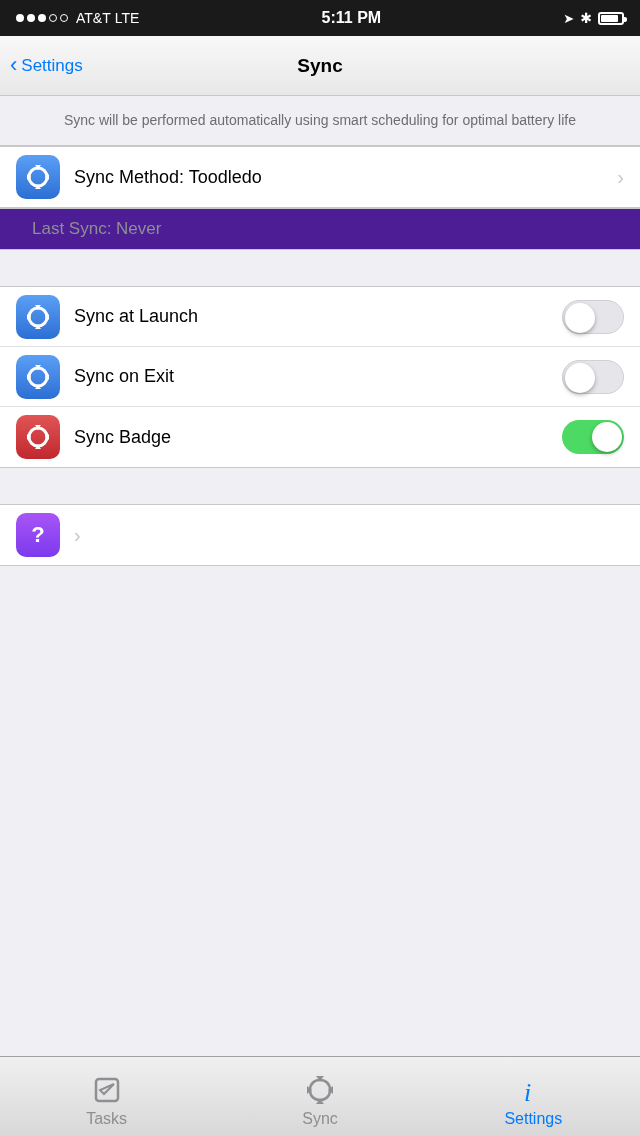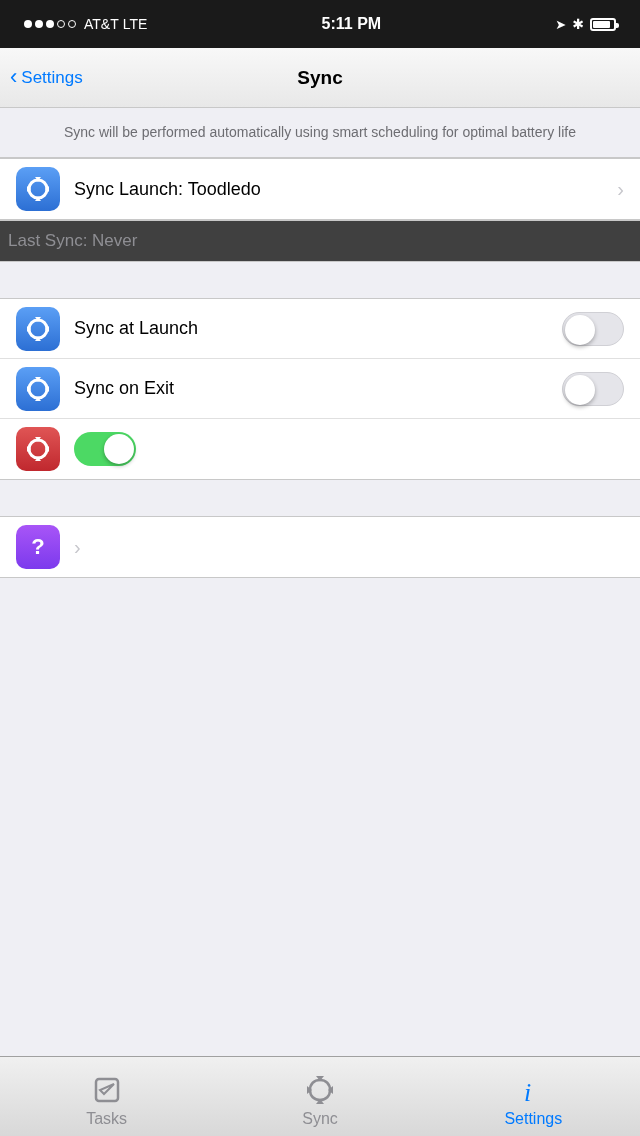--- a/index.html
+++ b/index.html
@@ -9,26 +9,26 @@
       height: 1136px;
       font-family: -apple-system, 'Helvetica Neue', Helvetica, Arial, sans-serif;
       background: #efeff4;
       overflow: hidden;
       position: relative;
     }
 
     
     .status-bar {
       width: 100%;
-      height: 48px;
+      height: 36px;
       background: #1a1a1a;
       display: flex;
       align-items: center;
       justify-content: space-between;
-      padding: 0 24px;
+      padding: 0 16px;
       color: white;
       font-size: 14px;
       font-weight: 500;
     }
     .status-left { display: flex; align-items: center; gap: 4px; }
     .status-dots { display: flex; gap: 3px; margin-right: 4px; }
     .dot { width: 8px; height: 8px; border-radius: 50%; background: white; }
     .dot.empty { background: transparent; border: 1.5px solid white; }
     .status-center { font-size: 16px; font-weight: 600; }
     .status-right { display: flex; align-items: center; gap: 6px; font-size: 13px; }
@@ -136,22 +136,22 @@
       font-weight: 400;
       color: #000;
     }
     .row-chevron {
       color: #c7c7cc;
       font-size: 20px;
     }
 
     
     .last-sync-row {
-      background: #404040;
-      padding: 10px 16px 10px 8px;
+      background: #4c1d95;
+      padding: 10px 16px 10px 32px;
       color: #8e8e93;
       font-size: 17px;
       border-top: 1px solid #c8c8c8;
       border-bottom: 1px solid #c8c8c8;
     }
 
     
     .toggle {
       width: 62px;
       height: 34px;
@@ -269,21 +269,21 @@
         <path d="M14 5 C9 5 5 9 5 14" stroke="white" stroke-width="3" stroke-linecap="round" fill="none"></path>
         <path d="M5 14 C5 19 9 23 14 23" stroke="white" stroke-width="3" stroke-linecap="round" fill="none"></path>
         <path d="M14 23 C19 23 23 19 23 14" stroke="white" stroke-width="3" stroke-linecap="round" fill="none"></path>
         <path d="M23 14 C23 9 19 5 14 5" stroke="white" stroke-width="3" stroke-linecap="round" fill="none"></path>
         <polygon points="11,2 14,6 17,2" fill="white"></polygon>
         <polygon points="25,11 21,14 25,17" fill="white"></polygon>
         <polygon points="17,26 14,22 11,26" fill="white"></polygon>
         <polygon points="3,17 7,14 3,11" fill="white"></polygon>
       </svg>
     </div>
-    <span class="row-label">Sync Launch: Toodledo</span>
+    <span class="row-label">Sync Method: Toodledo</span>
     <span class="row-chevron">›</span>
   </div>
 </div>
 
 <div class="last-sync-row">
   <span>Last Sync: Never</span>
 </div>
 
 <div class="section-divider"></div>
 
@@ -333,20 +333,21 @@
         <path d="M14 5 C9 5 5 9 5 14" stroke="white" stroke-width="3" stroke-linecap="round" fill="none"></path>
         <path d="M5 14 C5 19 9 23 14 23" stroke="white" stroke-width="3" stroke-linecap="round" fill="none"></path>
         <path d="M14 23 C19 23 23 19 23 14" stroke="white" stroke-width="3" stroke-linecap="round" fill="none"></path>
         <path d="M23 14 C23 9 19 5 14 5" stroke="white" stroke-width="3" stroke-linecap="round" fill="none"></path>
         <polygon points="11,2 14,6 17,2" fill="white"></polygon>
         <polygon points="25,11 21,14 25,17" fill="white"></polygon>
         <polygon points="17,26 14,22 11,26" fill="white"></polygon>
         <polygon points="3,17 7,14 3,11" fill="white"></polygon>
       </svg>
     </div>
+    <span class="row-label">Sync Badge</span>
     <div class="toggle toggle-on">
       <div class="toggle-thumb"></div>
     </div>
   </div>
 </div>
 
 <div class="section-divider"></div>
 
 <div class="table-group">
   <div class="table-row">

